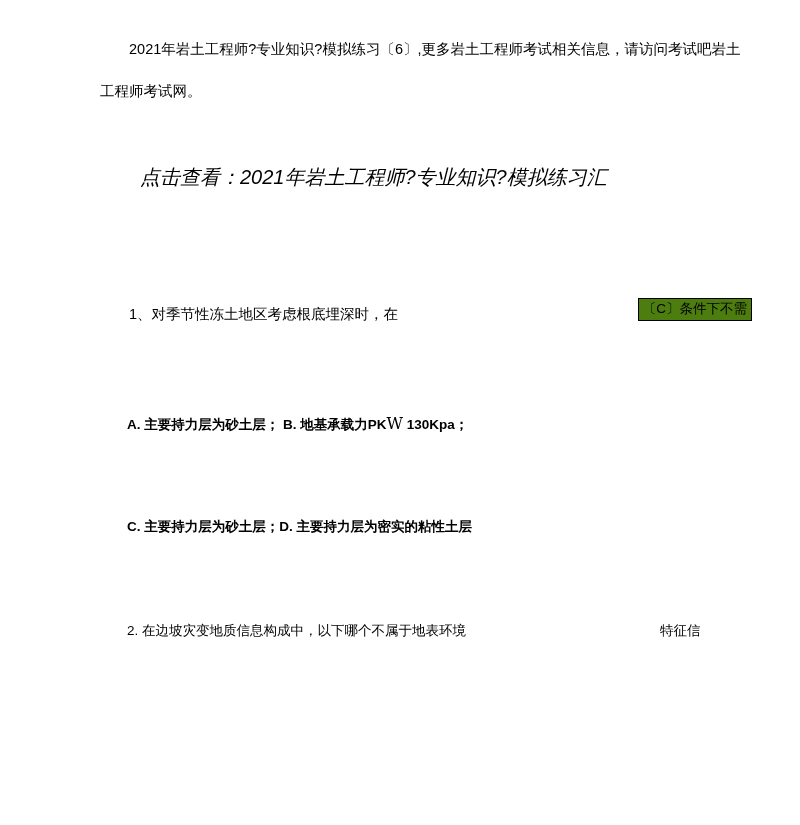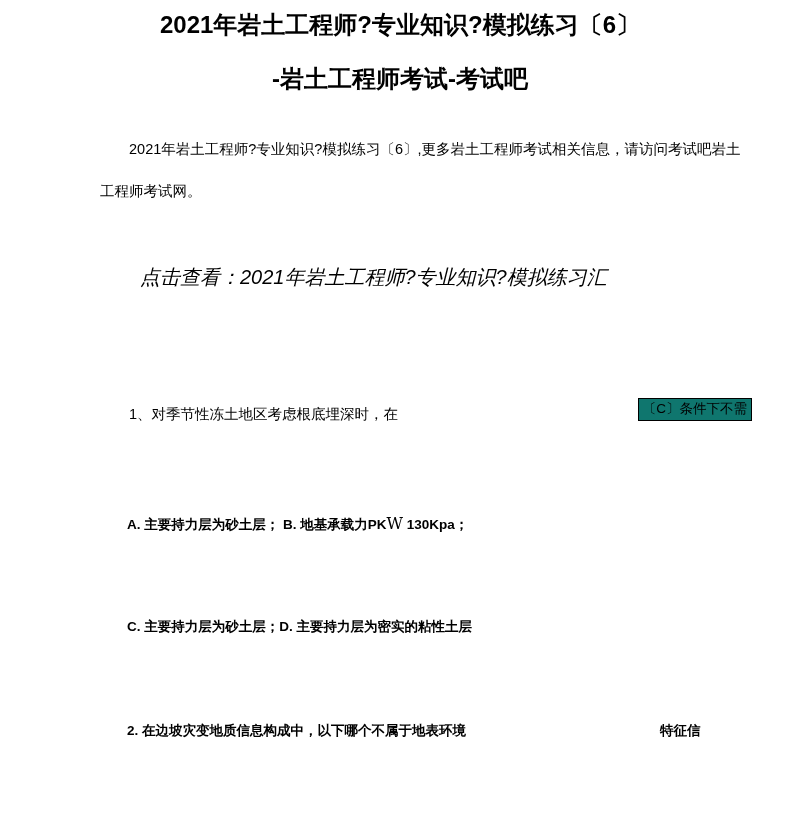--- a/index.html
+++ b/index.html
@@ -63,21 +63,21 @@
   .q-cont {
     font-size: 14.5px;
     line-height: 40px;
     text-indent: 0;
   }
   .answer-box {
     position: absolute;
     right: -4px;
     top: 4px;
     border: 1px solid #000;
-    background: #0f766e;
+    background: #4d7c0f;
     font-size: 13.5px;
     line-height: 18px;
     padding: 1px 4px 2px 4px;
     white-space: nowrap;
     text-indent: 0;
   }
   .opts {
     margin-top: 70px;
     font-size: 13.5px;
     font-weight: bold;
@@ -88,42 +88,38 @@
     margin-top: 62px;
   }
   .big-serif {
     font-family: "DejaVu Serif", serif;
     font-size: 16px;
     font-weight: normal;
   }
   .q2 {
     margin-top: 64px;
     font-size: 13.5px;
-    font-weight: bold;
+    font-weight: normal;
     line-height: 40px;
     text-indent: 2em;
     position: relative;
   }
   .q2-tail {
     position: absolute;
     left: 560px;
     top: 0;
     text-indent: 0;
     white-space: nowrap;
   }
 </style>
 </head>
 <body>
 
 <div class="page">
 
-  <div class="title-block">
-    <div class="title-line">2021年岩土工程师?专业知识?模拟练习〔6〕</div>
-    <div class="title-line title-line-2">-岩土工程师考试-考试吧</div>
-  </div>
 
   <div class="body-block">
 
     <div class="para">2021年岩土工程师?专业知识?模拟练习〔6〕,更多岩土工程师考试相关信息，请访问考试吧岩土工程师考试网。</div>
 
     <div class="link-para">点击查看：2021年岩土工程师?专业知识?模拟练习汇</div>
 
     <div class="q-block">
       <div class="q-line">
         <span>1、对季节性冻土地区考虑根底埋深时，在</span>

